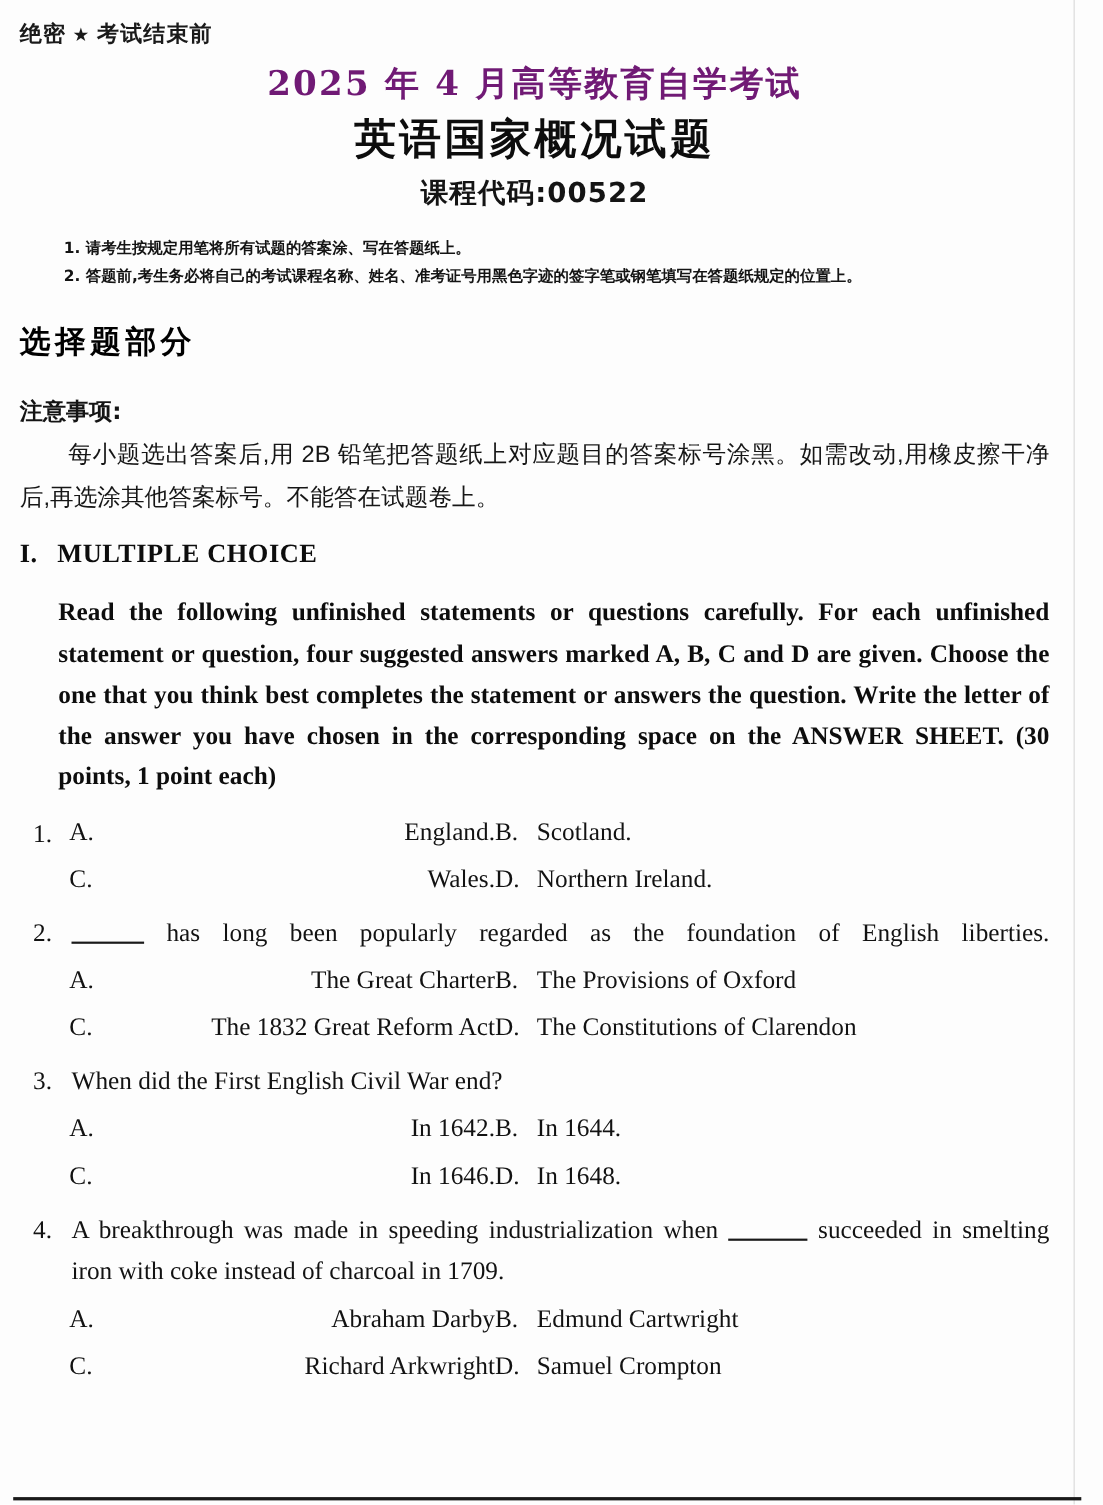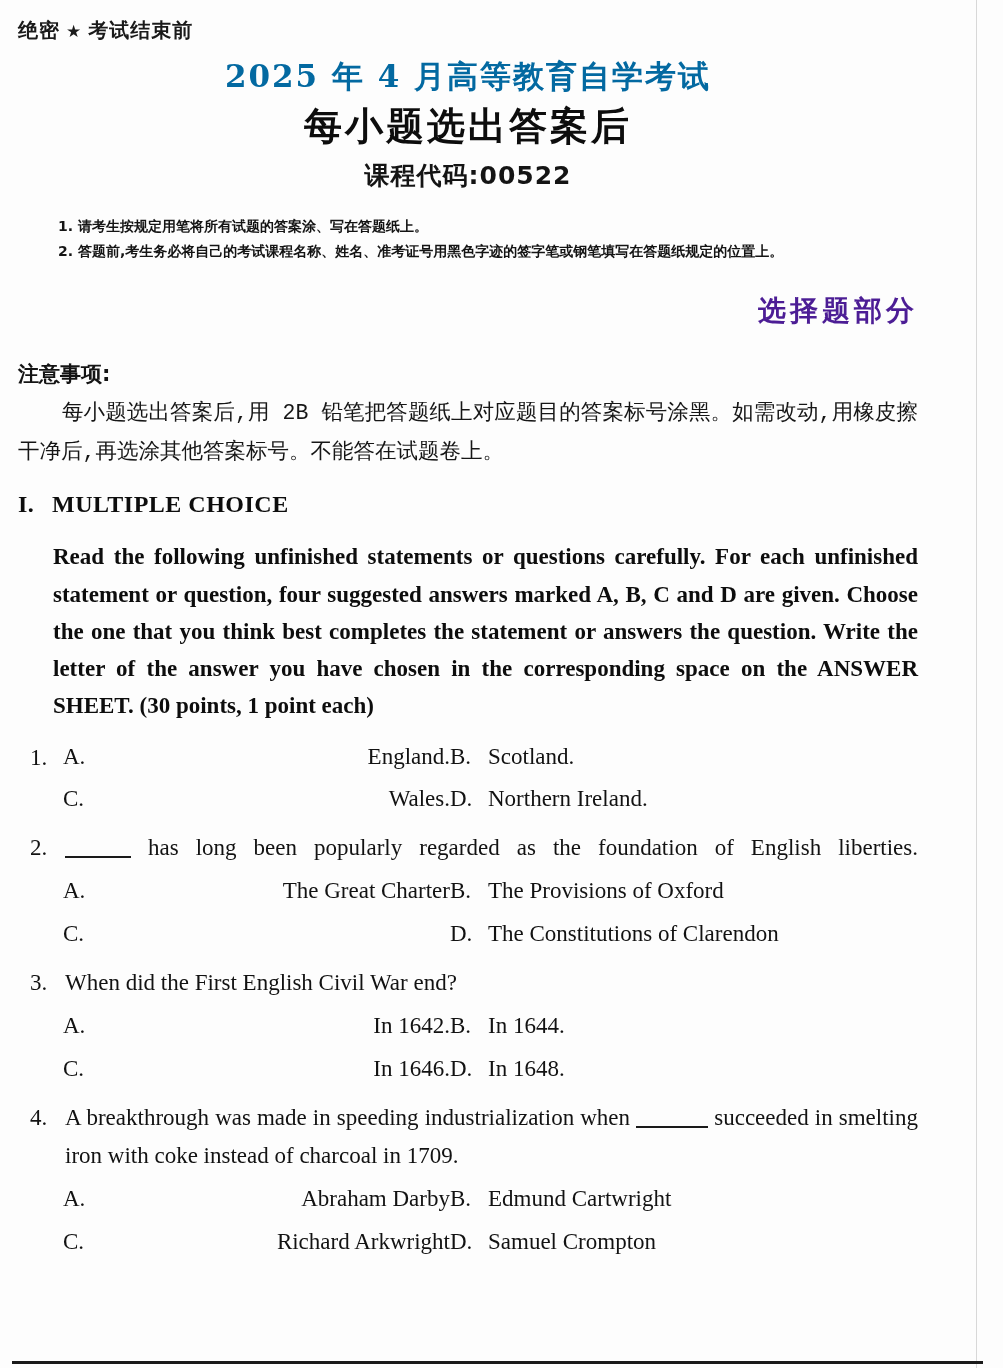--- a/index.html
+++ b/index.html
@@ -32,21 +32,21 @@
     position: absolute;
     left: 12px;
     right: 20px;
     bottom: 4px;
     height: 3px;
     background: #1a1a1a;
   }
 
   .content {
     position: relative;
-    padding: 0 85px 0 18px;
+    padding: 0 49px 0 18px;
   }
 
   
   .secrecy {
     font-family: "DejaVu Sans", "Liberation Sans", sans-serif;
     font-weight: bold;
     font-size: 20px;
     letter-spacing: 1px;
     padding-top: 17px;
     color: #1a1a1a;
@@ -59,21 +59,21 @@
   
   .title-block {
     text-align: center;
     margin-top: 12px;
   }
   .exam-title {
     font-family: "DejaVu Serif", "Liberation Serif", serif;
     font-weight: bold;
     font-size: 31px;
     letter-spacing: 2px;
-    color: #0369a1;
+    color: #701a75;
     line-height: 1.35;
   }
   .paper-title {
     font-family: "DejaVu Sans", "Liberation Sans", sans-serif;
     font-weight: bold;
     font-size: 38px;
     letter-spacing: 3px;
     color: #0d0d0d;
     line-height: 1.3;
     margin-top: 4px;
@@ -97,39 +97,39 @@
     line-height: 1.78;
     color: #141414;
   }
   .general-notes .note {
     text-indent: 40px;
     text-align: justify;
   }
 
   
   .section-heading {
-    text-align: right;
+    text-align: left;
     font-family: "DejaVu Sans", "Liberation Sans", sans-serif;
     font-weight: bold;
     font-size: 28px;
     letter-spacing: 4px;
-    color: #4c1d95;
+    color: #000000;
     margin-top: 28px;
   }
 
   
   .notice-label {
     margin-top: 30px;
     font-family: "DejaVu Sans", "Liberation Sans", sans-serif;
     font-weight: bold;
     font-size: 21px;
     color: #141414;
   }
   .notice-body {
-    font-family: Liberation Mono, monospace;
+    font-family: Liberation Sans, sans-serif;
     font-size: 21.5px;
     line-height: 1.8;
     text-indent: 44px;
     text-align: justify;
     color: #161616;
     margin-top: 6px;
   }
 
   
   .part-heading {
@@ -228,21 +228,21 @@
   <div id="page-bottom-edge"></div>
 
   <div class="content">
 
     <div class="secrecy">
       <span>绝密</span><span class="star">★</span><span>考试结束前</span>
     </div>
 
     <div class="title-block">
       <div class="exam-title">2025 年 4 月高等教育自学考试</div>
-      <div class="paper-title">每小题选出答案后</div>
+      <div class="paper-title">英语国家概况试题</div>
       <div class="course-code">课程代码:00522</div>
     </div>
 
     <div class="general-notes">
       <div class="note">1. 请考生按规定用笔将所有试题的答案涂、写在答题纸上。</div>
       <div class="note">2. 答题前,考生务必将自己的考试课程名称、姓名、准考证号用黑色字迹的签字笔或钢笔填写在答题纸规定的位置上。</div>
     </div>
 
     <div class="section-heading">选择题部分</div>
 
@@ -289,20 +289,21 @@
                 <span class="opt-text">The Great Charter</span>
               </div>
               <div class="opt opt-right">
                 <span class="opt-letter">B.</span>
                 <span class="opt-text">The Provisions of Oxford</span>
               </div>
             </div>
             <div class="opt-row">
               <div class="opt opt-left">
                 <span class="opt-letter">C.</span>
+                <span class="opt-text">The 1832 Great Reform Act</span>
               </div>
               <div class="opt opt-right">
                 <span class="opt-letter">D.</span>
                 <span class="opt-text">The Constitutions of Clarendon</span>
               </div>
             </div>
           </div>
         </div>
         <div class="question">
           <div class="q-stem"><span class="q-num">3.</span><span>When did the First English Civil War end?</span></div>

